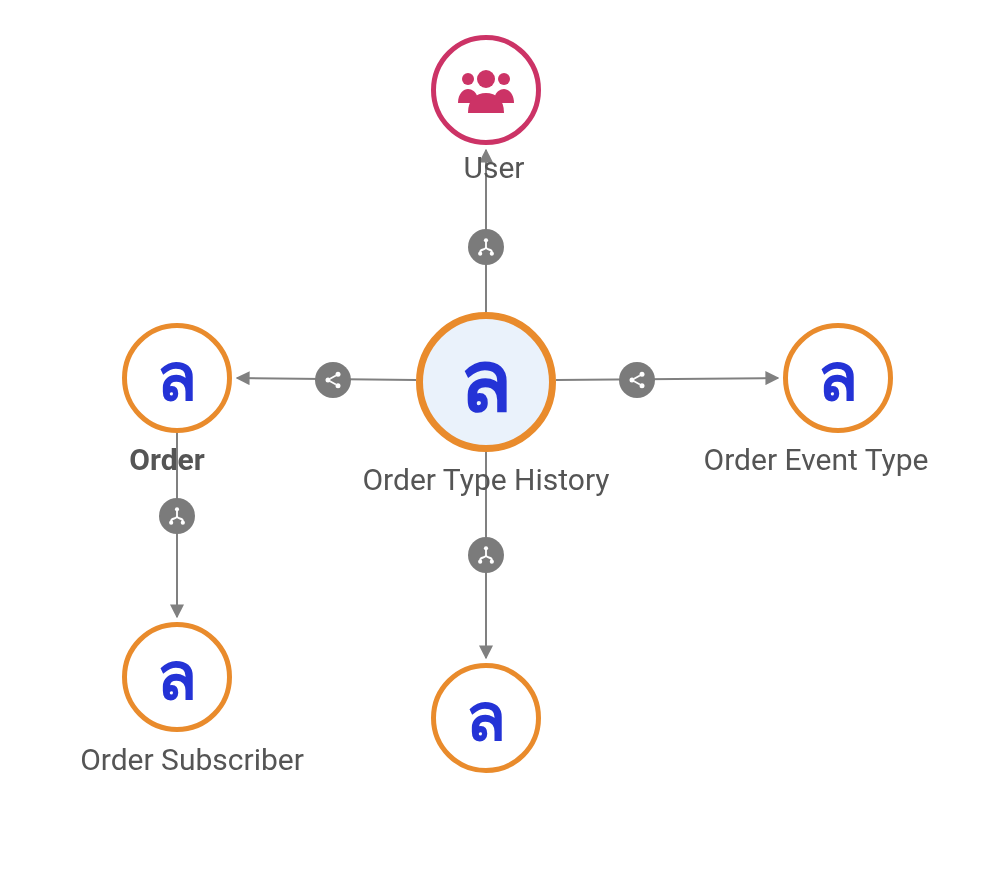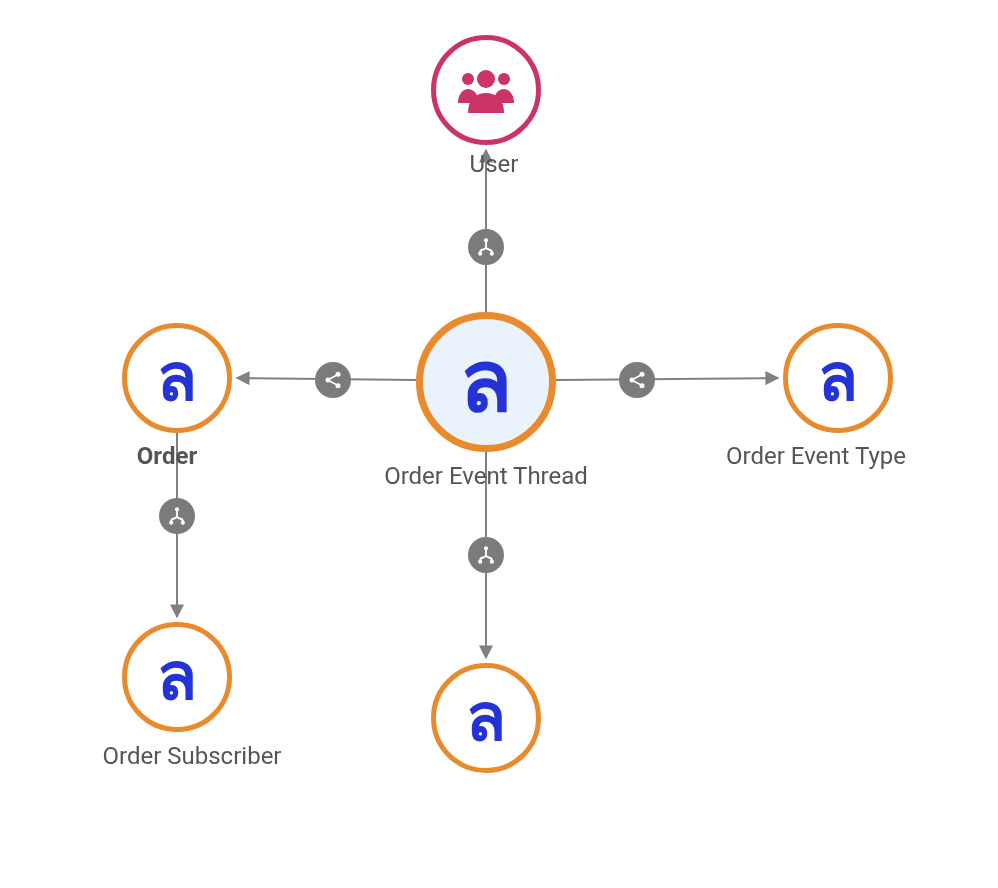--- a/index.html
+++ b/index.html
@@ -44,21 +44,21 @@
     background: #ffffff;
   }
   .glyph {
     font-weight: 700;
     color: #2433d6;
     line-height: 1;
     user-select: none;
   }
   .label {
     position: absolute;
-    font-size: 24px;
+    font-size: 30px;
     color: #555;
     white-space: nowrap;
     transform: translate(-50%, 0);
   }
   .rel-badge {
     position: absolute;
     width: 36px;
     height: 36px;
     border-radius: 50%;
     background: #7b7b7b;
@@ -143,21 +143,21 @@
       <circle cx="19" cy="20" r="2.5" fill="#fff"></circle>
       <path d="M12 6 V12 M12 12 C12 16 5 14 5 18 M12 12 C12 16 19 14 19 18" stroke="#fff" stroke-width="2.2" fill="none"></path>
     </svg>
   </div>
 
   <div class="node" style="left:486px; top:382px;">
     <div class="circle orange center" style="width:140px;height:140px;">
       <span class="glyph" style="font-size:86px;">ล</span>
     </div>
   </div>
-  <div class="label" style="left:486px; top:462px;">Order Event Thread</div>
+  <div class="label" style="left:486px; top:462px;">Order Type History</div>
 
   <div class="node" style="left:486px; top:90px;">
     <div class="circle red" style="width:110px;height:110px;">
       <svg width="64" height="54" viewBox="0 0 64 54">
         <g fill="#cc3366">
 
           <circle cx="14" cy="16" r="6"></circle>
           <path d="M4 40 C4 30 10 26 14 26 C18 26 22 29 23 33 L23 40 Z"></path>
 
           <circle cx="50" cy="16" r="6"></circle>

